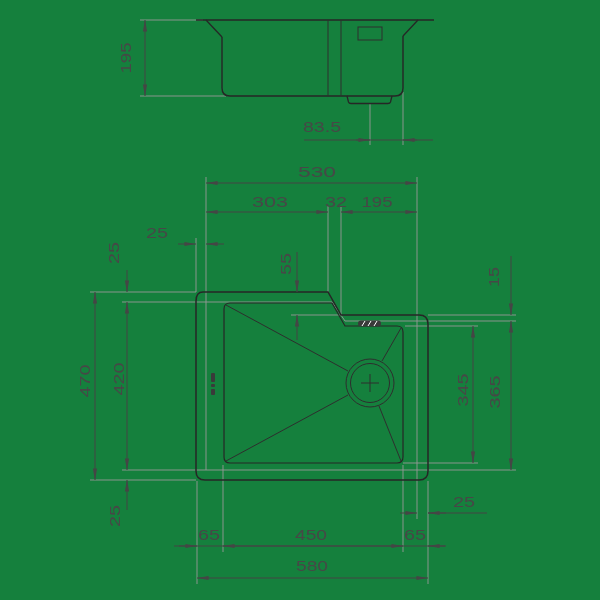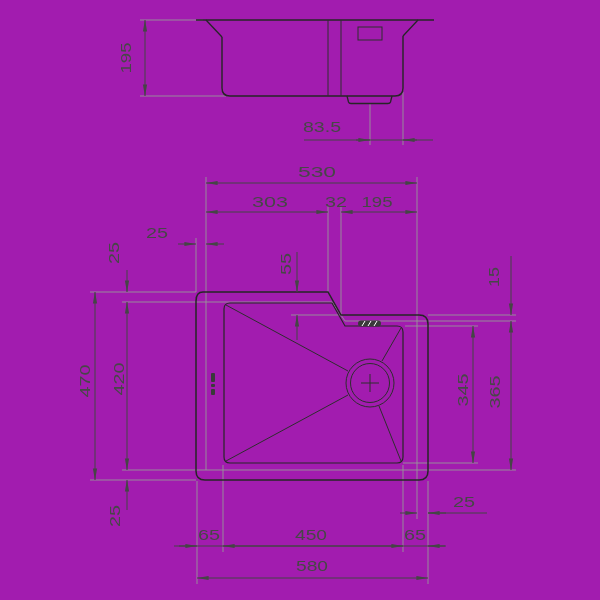--- a/index.html
+++ b/index.html
@@ -1,16 +1,16 @@
 <!DOCTYPE html>
 <html><head>
 <meta charset="utf-8">
 <style>
   html,body{margin:0;padding:0;background:#fff;}
-  .page{width:600px;height:600px;background:#a21caf;position:relative;overflow:hidden;}
+  .page{width:600px;height:600px;background:#15803d;position:relative;overflow:hidden;}
   svg{display:block;}
   .main{stroke:#262626;fill:none;}
   .mid{stroke:#2e2e2e;fill:none;}
   .sec{stroke:#979797;fill:none;stroke-width:0.9;}
   .dim{stroke:#454545;fill:none;stroke-width:1;}
   .txt{font-family:"Liberation Sans","DejaVu Sans",sans-serif;font-size:15px;fill:#474747;}
   .fillmark{fill:#3a3a3a;stroke:none;}
 </style>
 </head>
 <body>

